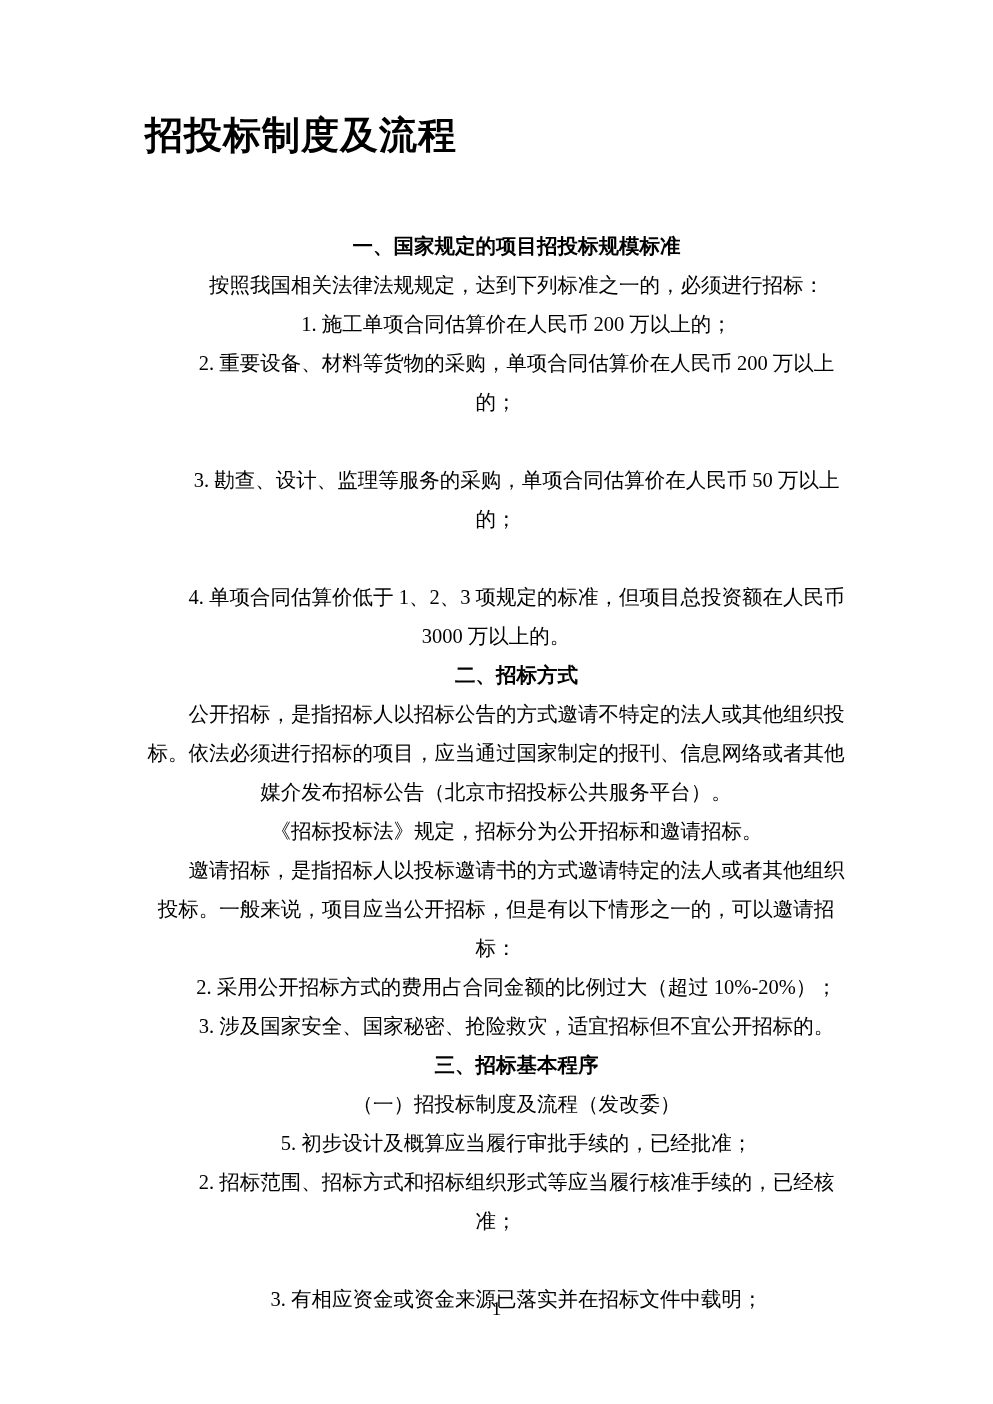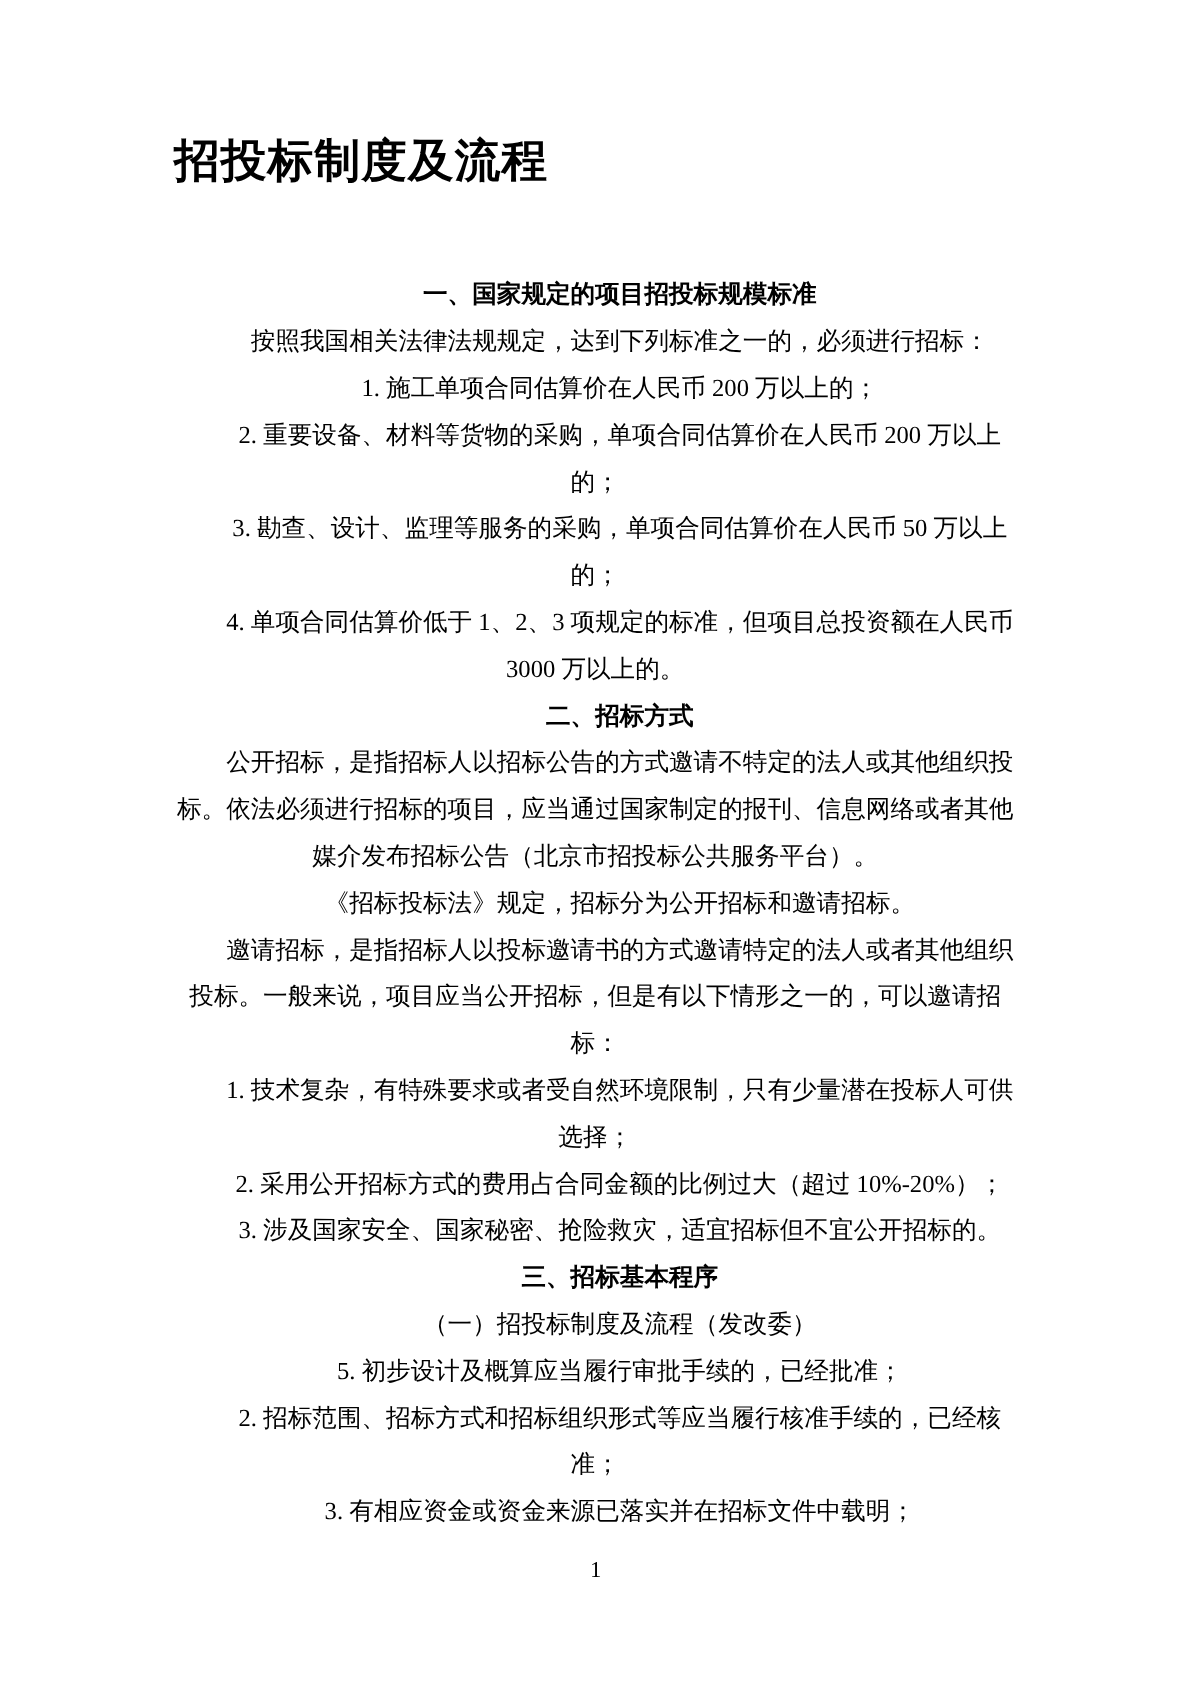--- a/index.html
+++ b/index.html
@@ -34,20 +34,21 @@
     line-height: 39px;
     text-indent: 2em;
     text-align: center;
     margin: 0;
     word-break: break-all;
   }
   .heading {
     font-weight: bold;
   }
   .gap1 {
+    margin-top: 39px;
   }
   .footer {
     position: absolute;
     left: 0;
     top: 1296px;
     width: 100%;
     text-align: center;
     font-size: 19px;
     line-height: 26px;
   }
@@ -64,21 +65,20 @@
     <p class="para">按照我国相关法律法规规定，达到下列标准之一的，必须进行招标：</p>
     <p class="para">1. 施工单项合同估算价在人民币 200 万以上的；</p>
     <p class="para">2. 重要设备、材料等货物的采购，单项合同估算价在人民币 200 万以上的；</p>
     <p class="para gap1">3. 勘查、设计、监理等服务的采购，单项合同估算价在人民币 50 万以上的；</p>
     <p class="para gap1">4. 单项合同估算价低于 1、2、3 项规定的标准，但项目总投资额在人民币 3000 万以上的。</p>
 
     <p class="para heading">二、招标方式</p>
     <p class="para">公开招标，是指招标人以招标公告的方式邀请不特定的法人或其他组织投标。依法必须进行招标的项目，应当通过国家制定的报刊、信息网络或者其他媒介发布招标公告（北京市招投标公共服务平台）。</p>
     <p class="para">《招标投标法》规定，招标分为公开招标和邀请招标。</p>
     <p class="para">邀请招标，是指招标人以投标邀请书的方式邀请特定的法人或者其他组织投标。一般来说，项目应当公开招标，但是有以下情形之一的，可以邀请招标：</p>
-    <p class="para gap1">1. 技术复杂，有特殊要求或者受自然环境限制，只有少量潜在投标人可供选择；</p>
     <p class="para">2. 采用公开招标方式的费用占合同金额的比例过大（超过 10%-20%）；</p>
     <p class="para">3. 涉及国家安全、国家秘密、抢险救灾，适宜招标但不宜公开招标的。</p>
 
     <p class="para heading">三、招标基本程序</p>
     <p class="para">（一）招投标制度及流程（发改委）</p>
     <p class="para">5. 初步设计及概算应当履行审批手续的，已经批准；</p>
     <p class="para">2. 招标范围、招标方式和招标组织形式等应当履行核准手续的，已经核准；</p>
     <p class="para gap1">3. 有相应资金或资金来源已落实并在招标文件中载明；</p>
 
   </div>

